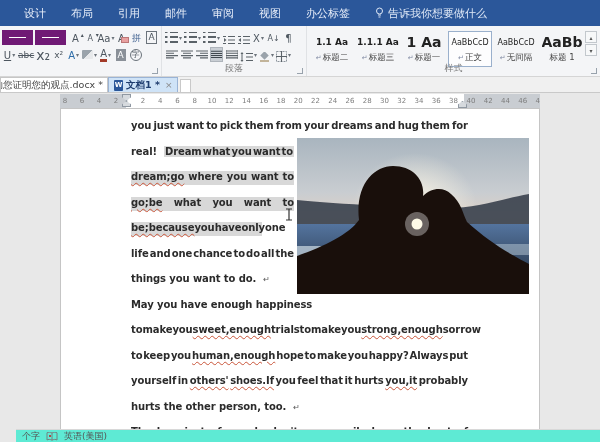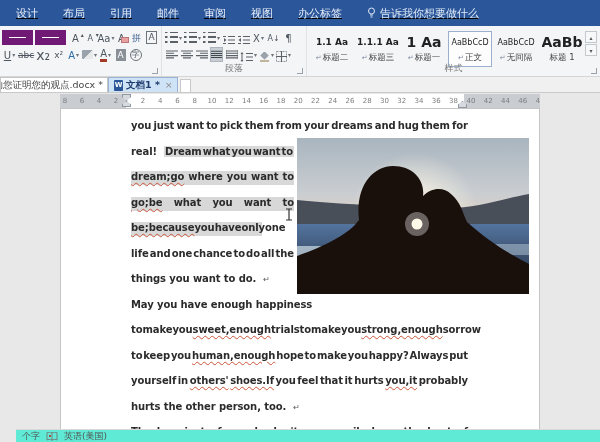--- a/index.html
+++ b/index.html
@@ -2,21 +2,21 @@
 <html style="--blue: #2b579a; --sel: #d8d8d8; --sq: #c9553a; --tabblue: #cfe3f7;"><head>
 <meta charset="utf-8">
 <style>
   :root{ --blue:#2b579a; --sel:#d8d8d8; --sq:#c9553a; --tabblue:#cfe3f7; }
   *{box-sizing:border-box; margin:0; padding:0;}
   html,body{margin:0;}
   body{font-family:"DejaVu Sans","Liberation Sans",sans-serif;}
   .app{position:relative; width:600px; height:442px; overflow:hidden; background:#e8e8e8; font-family:"DejaVu Sans","Liberation Sans",sans-serif;}
 
   
-  .titlebar{position:absolute; left:0; top:0; width:600px; height:26px; background:var(--blue); display:flex; align-items:center; padding-left:16px; overflow:hidden;text-decoration:underline;}
+  .titlebar{position:absolute; left:0; top:0; width:600px; height:26px; background:var(--blue); display:flex; align-items:center; padding-left:24px; overflow:hidden;}
   .menu-items{display:flex; align-items:center;}
   .menu-items span{color:#e9effa; font-size:11px; margin-right:25px; white-space:nowrap; cursor:default;}
   .tellme{display:flex; align-items:center; color:#dde7f6; font-size:11px; white-space:nowrap;}
   .tellme svg{margin-right:4px;}
 
   
   .ribbon{position:absolute; left:0; top:26px; width:600px; height:51px; background:#f4f5f7; border-bottom:1px solid #d5d5d5; display:flex;}
   .rgroup{position:relative; height:100%; border-right:1px solid #e0e2e5; padding:3px 2px 0 2px; display:flex; flex-direction:column;}
   .rrow{display:flex; align-items:center; height:17px; overflow:hidden; white-space:nowrap;}
   .glabel{position:absolute; bottom:1px; left:0; right:0; text-align:center; font-size:9px; color:#7a7a7a;}

